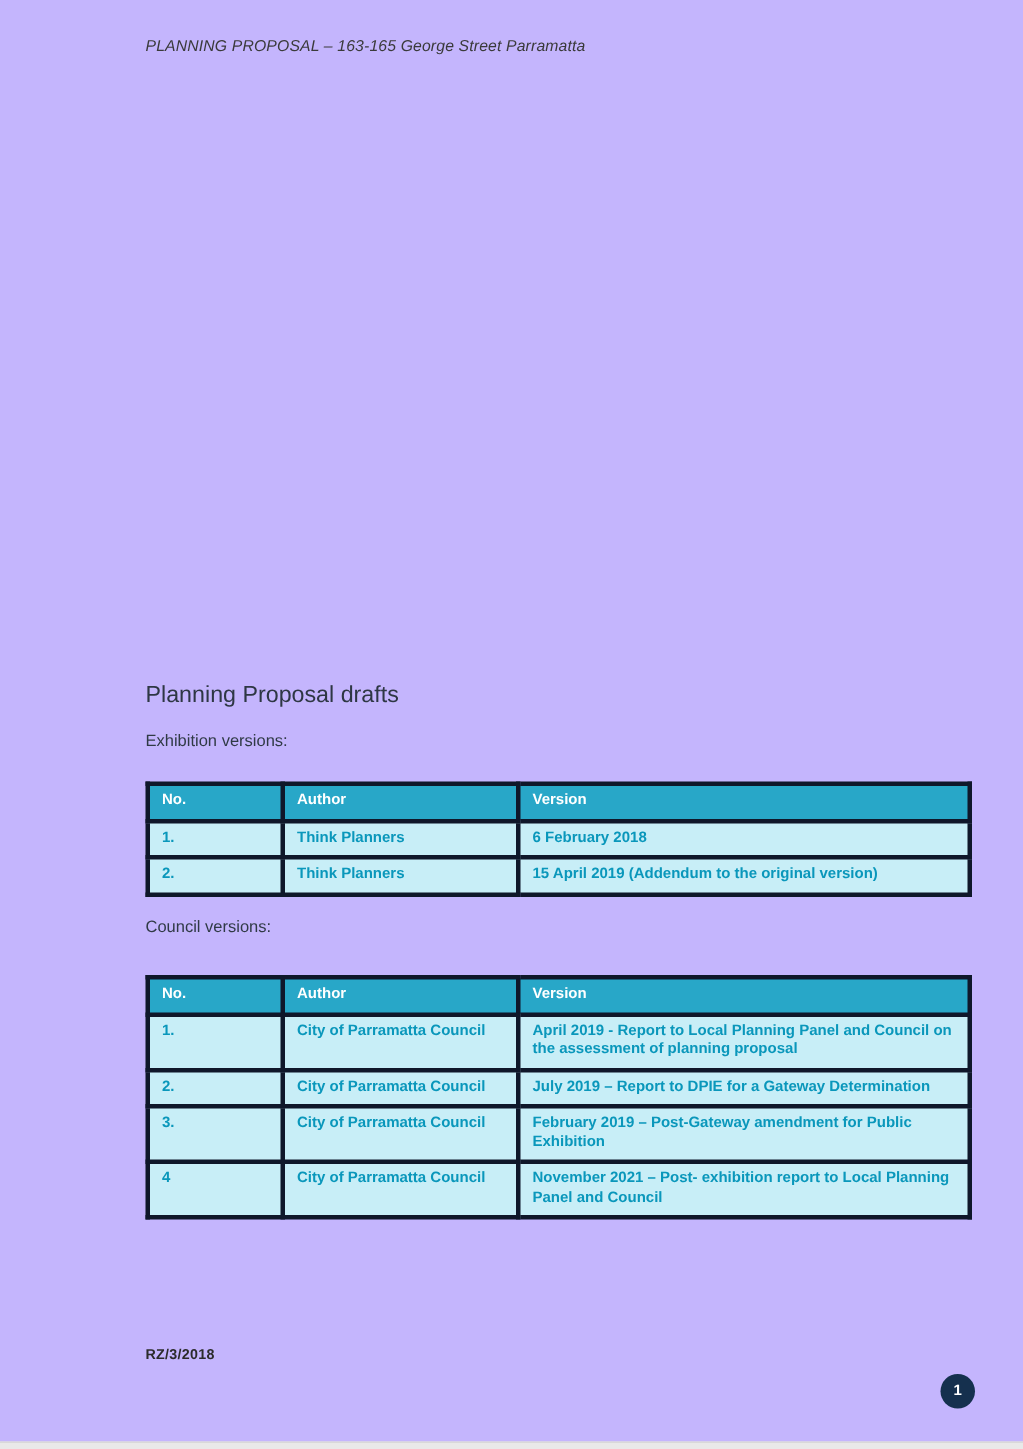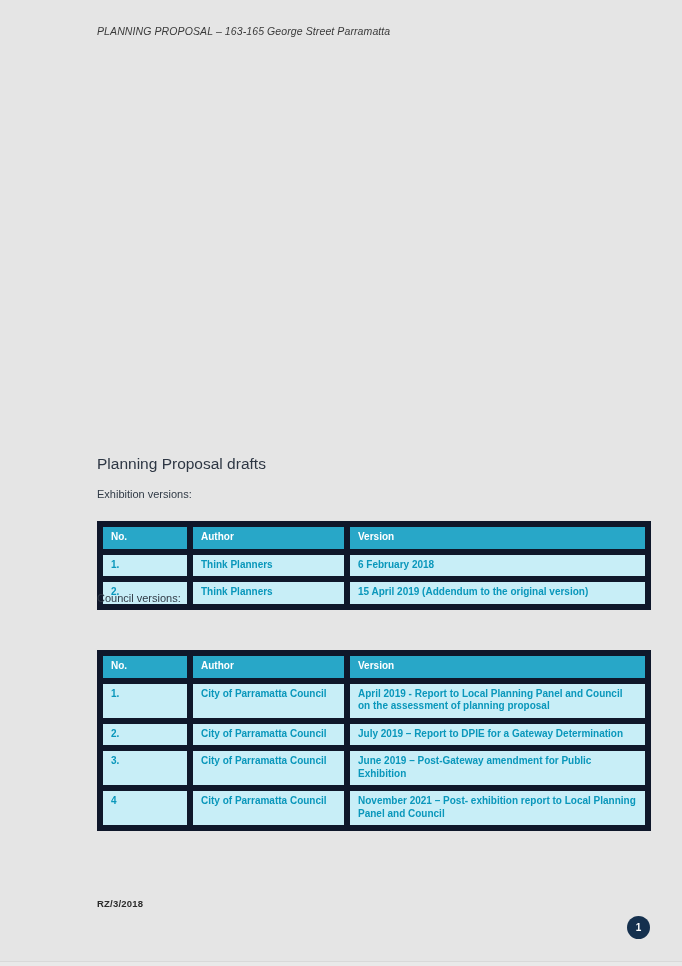--- a/index.html
+++ b/index.html
@@ -3,45 +3,45 @@
 <meta charset="utf-8">
 <style>
   * { margin: 0; padding: 0; box-sizing: border-box; }
   html, body { width: 682px; height: 966px; }
   body {
     font-family: "Liberation Sans", sans-serif;
     background: #ffffff;
     position: relative;
     overflow: hidden;
   }
-  .page { position: absolute; inset: 0; background: #e5e5e5; }
+  .page { position: absolute; inset: 0; background: #c4b5fd; }
 
   .doc-header {
     position: absolute; top: 25px; left: 97px;
     font-size: 10.5px; font-style: italic; font-weight: 500;
     color: #3a3a3a; letter-spacing: 0.1px;
   }
   .doc-title {
     position: absolute; top: 443px; left: 97px;
     font-size: 15.5px; font-weight: 400; color: #2e3744; margin-top: 12px;
   }
   .section-label {
     font-size: 11px; color: #303a46; position: absolute; left: 97px;
   }
   .label-proponent { top: 488px; }
-  .label-council { top: 592px; }
+  .label-council { top: 612px; }
 
   table.versions {
     position: absolute; left: 97px;
     width: 548px; border-collapse: collapse; table-layout: fixed;
   }
   .table-proponent { top: 521px; }
   .table-council { top: 650px; }
   table.versions th, table.versions td {
-    border: 6px solid #0f172a;
+    border: 3px solid #0f172a;
     font-size: 10px; font-weight: bold;
     padding: 4px 8px 5px 8px;
     text-align: left; vertical-align: top;
     line-height: 12.5px;
   }
   table.versions th { background: #28a7c8; color: #ffffff; height: 23px; }
   table.versions td { background: #c8eef7; color: #0a97bb; }
   table.versions tr.r-single td { height: 24px; }
   table.versions tr.r-double td { height: 35px; }
   col.c-no { width: 90px; }
@@ -126,21 +126,21 @@
         <td>April 2019 - Report to Local Planning Panel and Council on the assessment of planning proposal</td>
       </tr>
       <tr class="r-single">
         <td>2.</td>
         <td>City of Parramatta Council</td>
         <td>July 2019 – Report to DPIE for a Gateway Determination</td>
       </tr>
       <tr class="r-double">
         <td>3.</td>
         <td>City of Parramatta Council</td>
-        <td>June 2019 – Post-Gateway amendment for Public Exhibition</td>
+        <td>February 2019 – Post-Gateway amendment for Public Exhibition</td>
       </tr>
       <tr class="r-double">
         <td>4</td>
         <td>City of Parramatta Council</td>
         <td>November 2021 – Post- exhibition report to Local Planning Panel and Council</td>
       </tr>
     </tbody>
   </table>
 
   <div class="footer-ref">RZ/3/2018</div>

